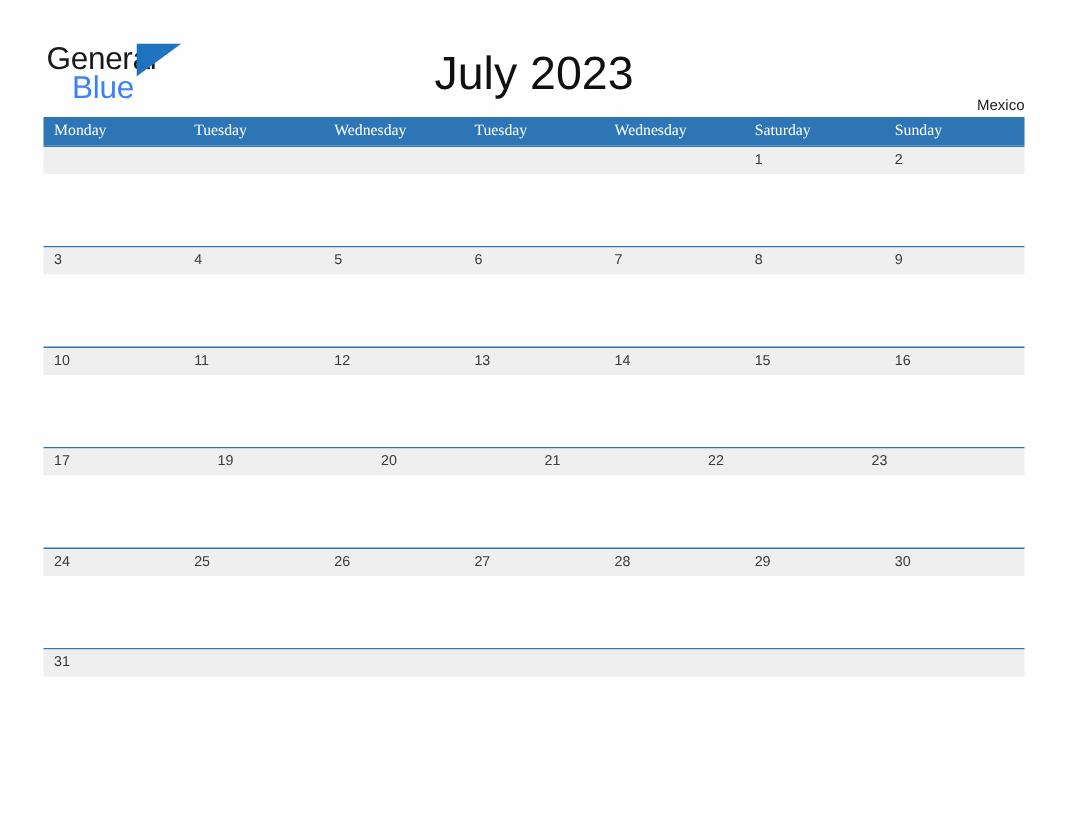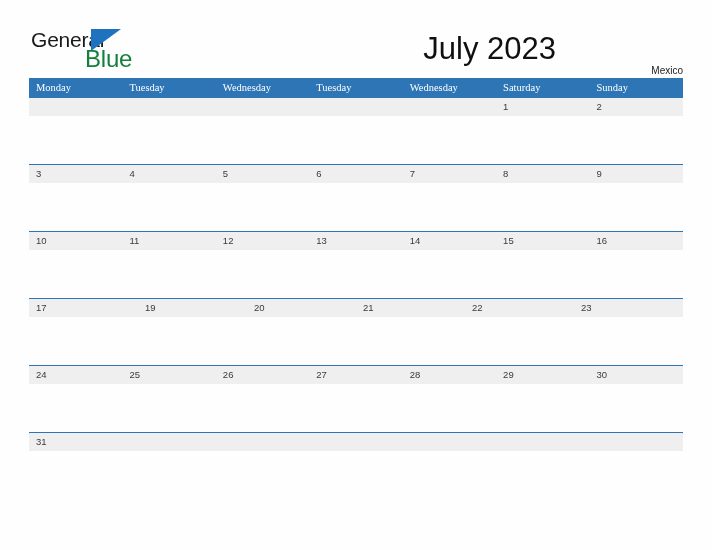--- a/index.html
+++ b/index.html
@@ -38,42 +38,41 @@
     font-size: 21px;
     line-height: 24px;
     color: #1A1A1A;
     letter-spacing: -0.2px;
     white-space: nowrap;
   }
   .logo-blue {
     position: absolute;
     left: 17px;
     top: 19px;
-    font-size: 24px;
+    font-size: 21px;
     line-height: 24px;
-    color: #15803d;
+    color: #3b82f6;
     letter-spacing: -0.2px;
     white-space: nowrap;
-    margin-left: 37px;
   }
   .logo-mark {
     position: absolute;
     left: 60px;
     top: 1px;
     width: 32px;
     height: 24px;
   }
   .logo-mark svg { display: block; }
 
   .cal-title {
     position: absolute;
     left: 156px;
     top: 30px;
     width: 400px;
-    text-align: right;
+    text-align: center;
     font-size: 31px;
     line-height: 38px;
     font-weight: 300;
     color: #101010;
     white-space: nowrap;
   }
 
   .cal-region {
     position: absolute;
     right: 29px;

